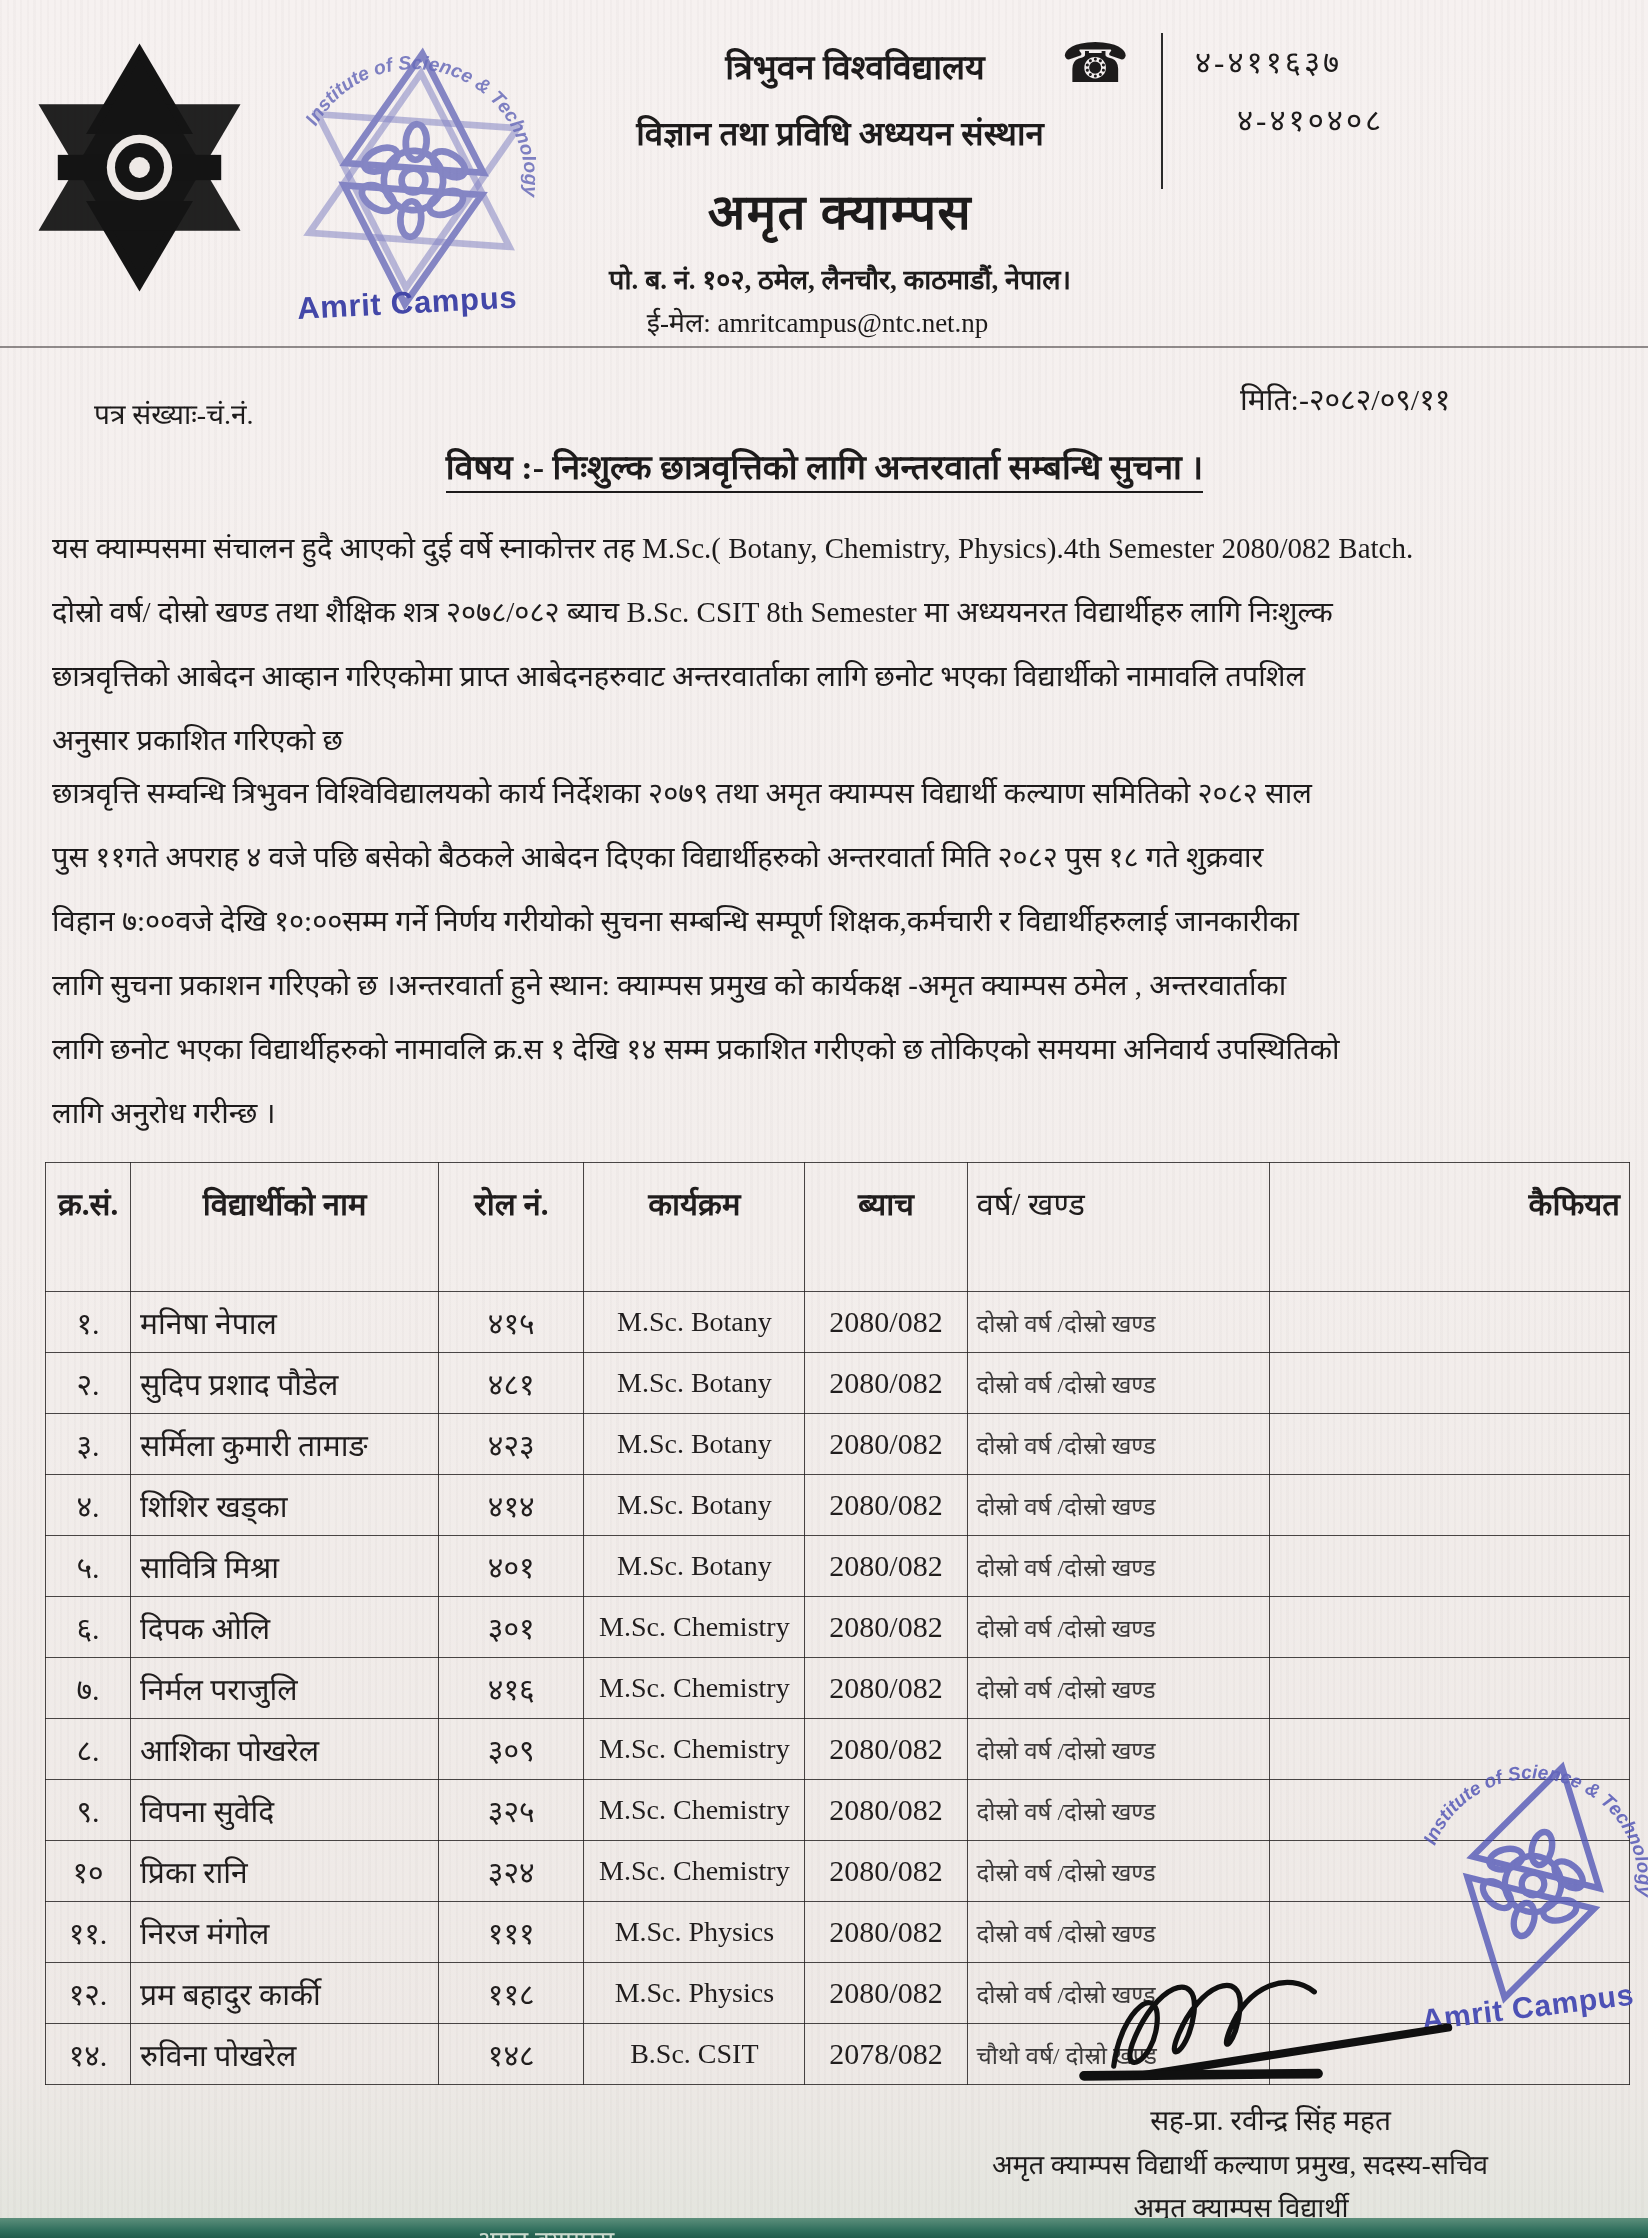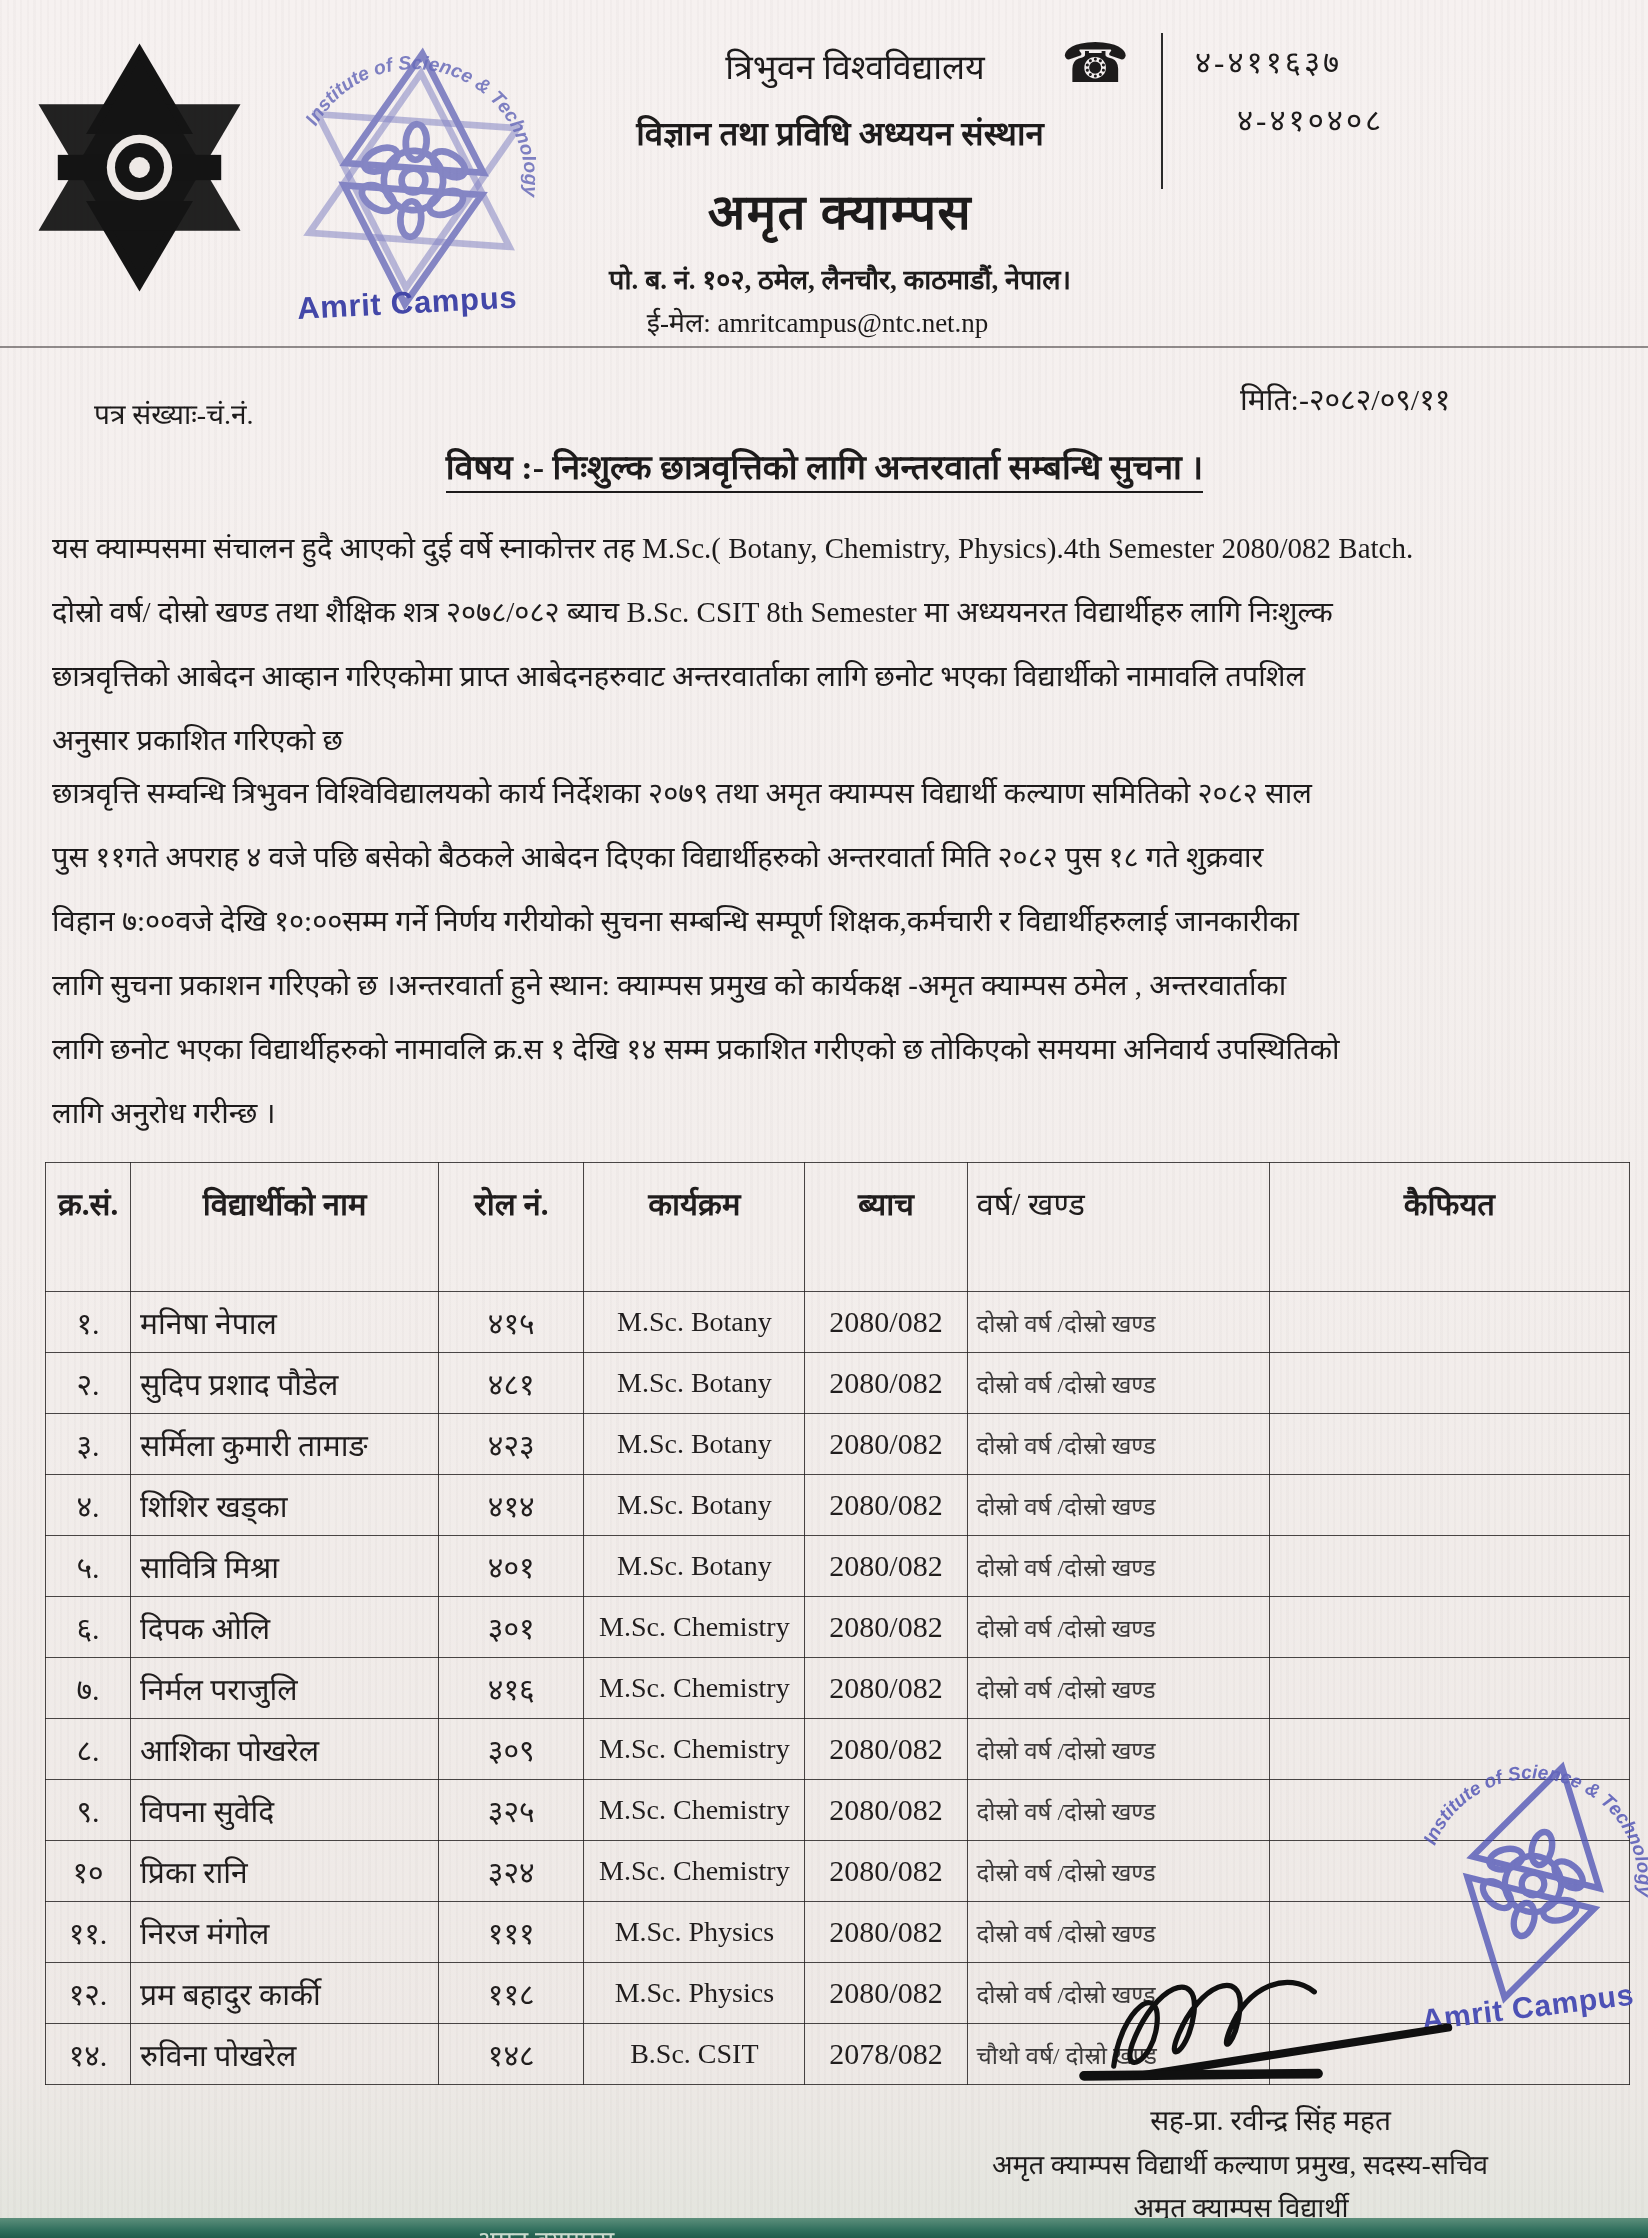--- a/index.html
+++ b/index.html
@@ -9,21 +9,21 @@
       repeating-linear-gradient(90deg, rgba(120,110,110,.035) 0 2.2px, rgba(0,0,0,0) 2.2px 6.7px),
       linear-gradient(180deg,#f6f1f0 0%,#f3eeec 55%,#eee9e6 92%,#e2e4dd 100%);
     font-family:"Liberation Serif","DejaVu Serif",serif;
     color:#1d1b1b;overflow:hidden;
   }
   .abs{position:absolute;}
   .center{text-align:center;}
   .dev{font-family:"Liberation Serif","DejaVu Serif",serif;}
 
   
-  .uni-name{left:617px;top:43px;width:476px;font-size:34px;font-weight:normal;}
+  .uni-name{left:617px;top:43px;width:476px;font-size:34px;font-weight:bold;}
   .inst-name{left:550px;top:110px;width:580px;font-size:33px;font-weight:bold;}
   .campus-name{left:565px;top:177px;width:550px;font-size:49px;font-weight:bold;letter-spacing:1.5px;}
   .address-line{left:513px;top:260px;width:654px;font-size:27px;font-weight:bold;}
   .email-line{left:520px;top:303px;width:595px;font-size:27px;}
   .phone-icon{left:1061px;top:36px;font-size:55px;line-height:55px;}
   .phone-divider{left:1161px;top:33px;width:2.2px;height:156px;background:#2a2a2a;}
   .phone-num{left:1195px;width:238px;font-size:31px;letter-spacing:3px;}
   .p1{top:40px;} .p2{top:98px;margin-left:42px;}
   .header-rule{left:0;top:346px;width:1649px;height:1.5px;background:rgba(60,55,55,.55);}
 
@@ -63,21 +63,21 @@
   th.h-sn,td.col-sn{text-align:center;}
   th.h-name{text-align:center;}
   td.col-name{text-align:left;padding-left:21px;}
   th.h-roll,td.col-roll{text-align:center;margin-top:43px;}
   th.h-program,td.col-program{text-align:center;}
   td.col-program{font-size:28px;}
   th.h-batch{text-align:center;vertical-align:middle;font-size:33px;}
   td.col-batch{font-size:30px;text-align:center;}
   th.h-year{font-size:25px;font-weight:normal;text-align:left;padding-top:10.4px;}
   td.col-year{font-size:24px;color:#3c3a3a;text-align:left;}
-  th.h-remark{text-align:center;}
+  th.h-remark{text-align:right;}
 
   
   .sig-graphic{left:1032px;top:1962px;}
   .sig-name{left:966px;top:2100px;width:609px;font-size:28px;}
   .sig-title1{left:832px;top:2145px;width:816px;font-size:27px;}
   .sig-title2{left:929px;top:2188px;width:624px;font-size:27px;}
 
   
   .bottom-strip{
     left:0;top:2218px;width:1649px;height:21px;overflow:hidden;

